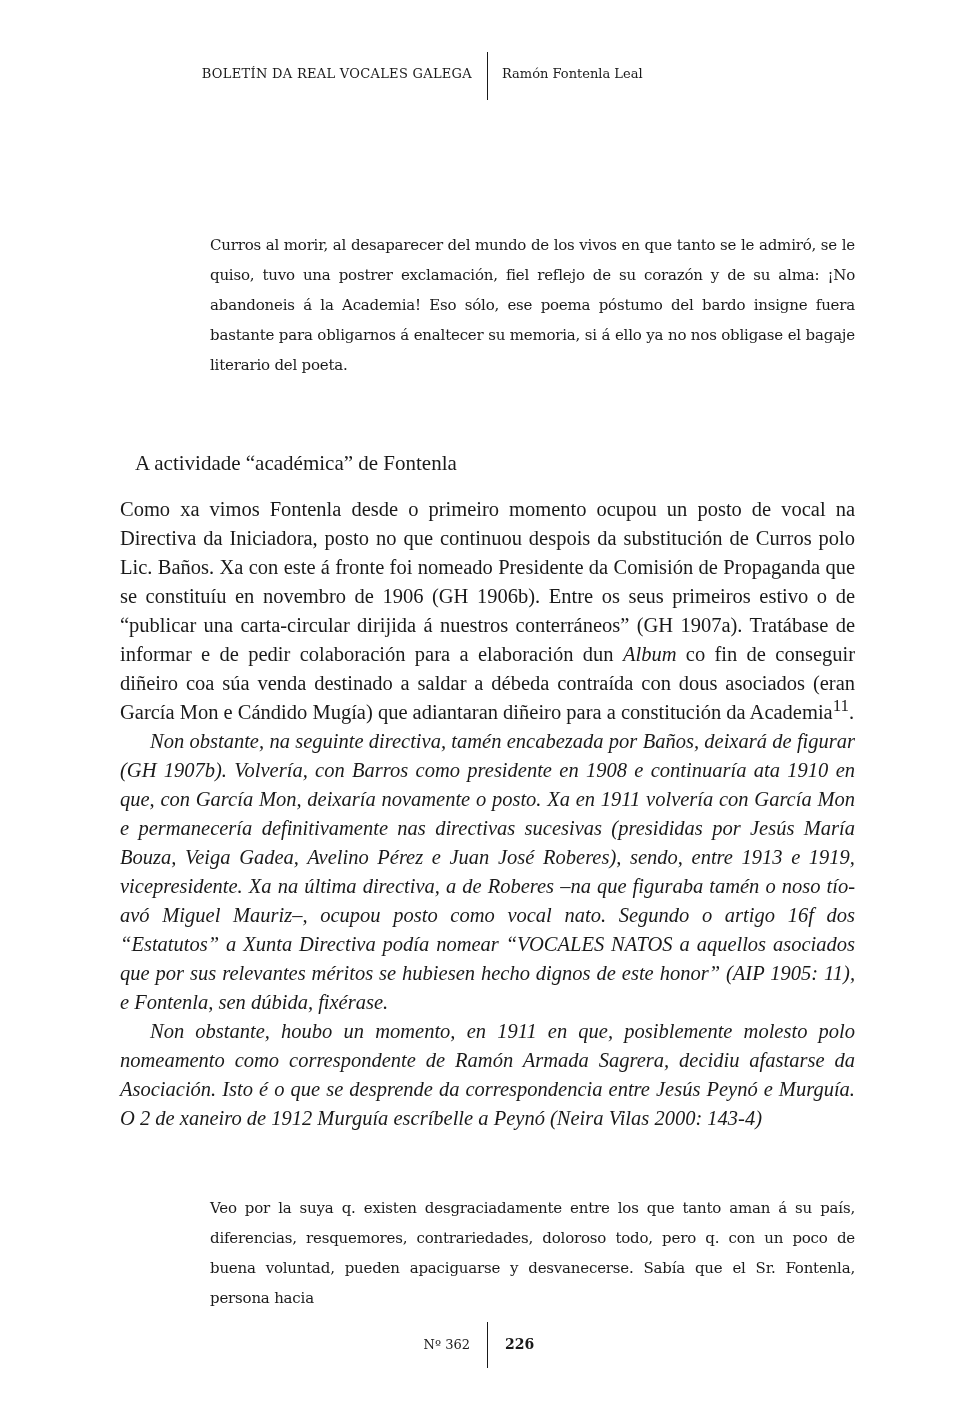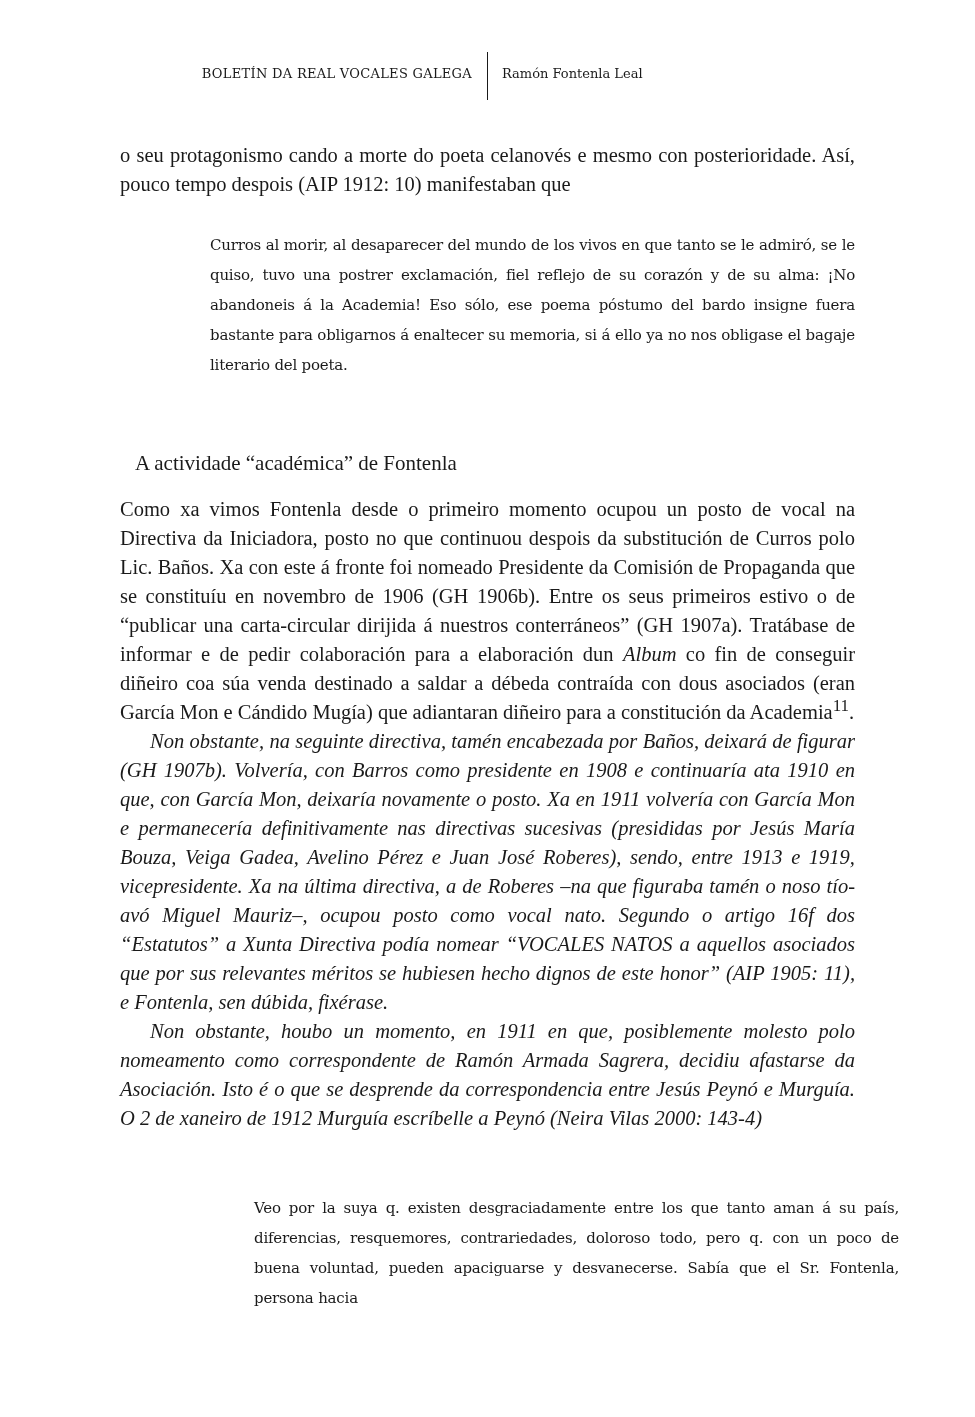--- a/index.html
+++ b/index.html
@@ -13,21 +13,21 @@
 
     .body-text { font-family: "Liberation Serif", serif; font-size: 20.5px; line-height: 29px; text-align: justify; }
     .quote-text { font-family: "DejaVu Serif", serif; font-size: 15px; line-height: 30px; text-align: justify; letter-spacing: -0.2px; }
 
     .block { position: absolute; }
     .p1 { left: 120px; top: 141px; width: 735px; }
     .q1 { left: 210px; top: 230px; width: 645px; }
     .h2 { position: absolute; left: 120px; top: 436px; font-family: "Liberation Serif", serif; font-size: 21px; font-weight: normal; margin: 15px; }
     .p2 { left: 120px; top: 495px; width: 735px; }
     .indent { text-indent: 30px; font-style: italic; }
-    .q2 { left: 210px; top: 1193px; width: 645px; margin-left: 44px; }
+    .q2 { left: 210px; top: 1193px; width: 645px; }
 
     p { margin: 0; }
     sup { font-size: 17px; line-height: 0; }
     em { font-style: italic; }
 
     .folio { position: absolute; top: 1322px; left: 0; width: 975px; height: 46px; }
     .folio-issue { position: absolute; right: 505px; top: 15px; font-family: "DejaVu Serif", serif; font-size: 13px; white-space: nowrap; }
     .folio-rule { position: absolute; left: 487px; top: 0; width: 1px; height: 46px; background: #1a1a1a; }
     .folio-page { position: absolute; left: 505px; top: 14px; font-family: "DejaVu Serif", serif; font-size: 14px; font-weight: bold; white-space: nowrap; }
   </style>
@@ -35,28 +35,32 @@
 <body>
 
 <div class="page">
 
   <div class="running-head">
     <span class="rh-journal">BOLETÍN DA REAL VOCALES GALEGA</span>
     <span class="rh-rule"></span>
     <span class="rh-author">Ramón Fontenla Leal</span>
   </div>
 
-  <p class="block body-text p1">o seu protagonismo cando a morte do poeta celanovés e mesmo con posterioridade. Así, pouco tempo despois (AIP 1912: 10) manifestaban que</p>
 
   <p class="block quote-text q1">Curros al morir, al desaparecer del mundo de los vivos en que tanto se le admiró, se le quiso, tuvo una postrer exclamación, fiel reflejo de su corazón y de su alma: ¡No abandoneis á la Academia! Eso sólo, ese poema póstumo del bardo insigne fuera bastante para obligarnos á enaltecer su memoria, si á ello ya no nos obligase el bagaje literario del poeta.</p>
 
   <h2 class="h2">A actividade “académica” de Fontenla</h2>
 
   <div class="block body-text p2">
     <p><span>Como xa vimos Fontenla desde o primeiro momento ocupou un posto de vocal na Directiva da Iniciadora, posto no que continuou despois da substitución de Curros polo Lic. Baños. Xa con este á fronte foi nomeado Presidente da Comisión de Propaganda que se constituíu en novembro de 1906 (GH 1906b). Entre os seus primeiros estivo o de “publicar una carta-circular dirijida á nuestros conterráneos” (GH 1907a). Tratábase de informar e de pedir colaboración para a elaboración dun </span><em>Album</em><span> co fin de conseguir diñeiro coa súa venda destinado a saldar a débeda contraída con dous asociados (eran García Mon e Cándido Mugía) que adiantaran diñeiro para a constitución da Academia</span><sup>11</sup><span>.</span></p>
     <p class="indent">Non obstante, na seguinte directiva, tamén encabezada por Baños, deixará de figurar (GH 1907b). Volvería, con Barros como presidente en 1908 e continuaría ata 1910 en que, con García Mon, deixaría novamente o posto. Xa en 1911 volvería con García Mon e permanecería definitivamente nas directivas sucesivas (presididas por Jesús María Bouza, Veiga Gadea, Avelino Pérez e Juan José Roberes), sendo, entre 1913 e 1919, vicepresidente. Xa na última directiva, a de Roberes –na que figuraba tamén o noso tío-avó Miguel Mauriz–, ocupou posto como vocal nato. Segundo o artigo 16f dos “Estatutos” a Xunta Directiva podía nomear “VOCALES NATOS a aquellos asociados que por sus relevantes méritos se hubiesen hecho dignos de este honor” (AIP 1905: 11), e Fontenla, sen dúbida, fixérase.</p>
     <p class="indent">Non obstante, houbo un momento, en 1911 en que, posiblemente molesto polo nomeamento como correspondente de Ramón Armada Sagrera, decidiu afastarse da Asociación. Isto é o que se desprende da correspondencia entre Jesús Peynó e Murguía. O 2 de xaneiro de 1912 Murguía escríbelle a Peynó (Neira Vilas 2000: 143-4)</p>
   </div>
 
   <p class="block quote-text q2">Veo por la suya q. existen desgraciadamente entre los que tanto aman á su país, diferencias, resquemores, contrariedades, doloroso todo, pero q. con un poco de buena voluntad, pueden apaciguarse y desvanecerse. Sabía que el Sr. Fontenla, persona hacia</p>
 
+  <div class="folio">
+    <span class="folio-issue">Nº 362</span>
+    <span class="folio-rule"></span>
+    <span class="folio-page">226</span>
+  </div>
 
 </div>
 
 </body></html>

